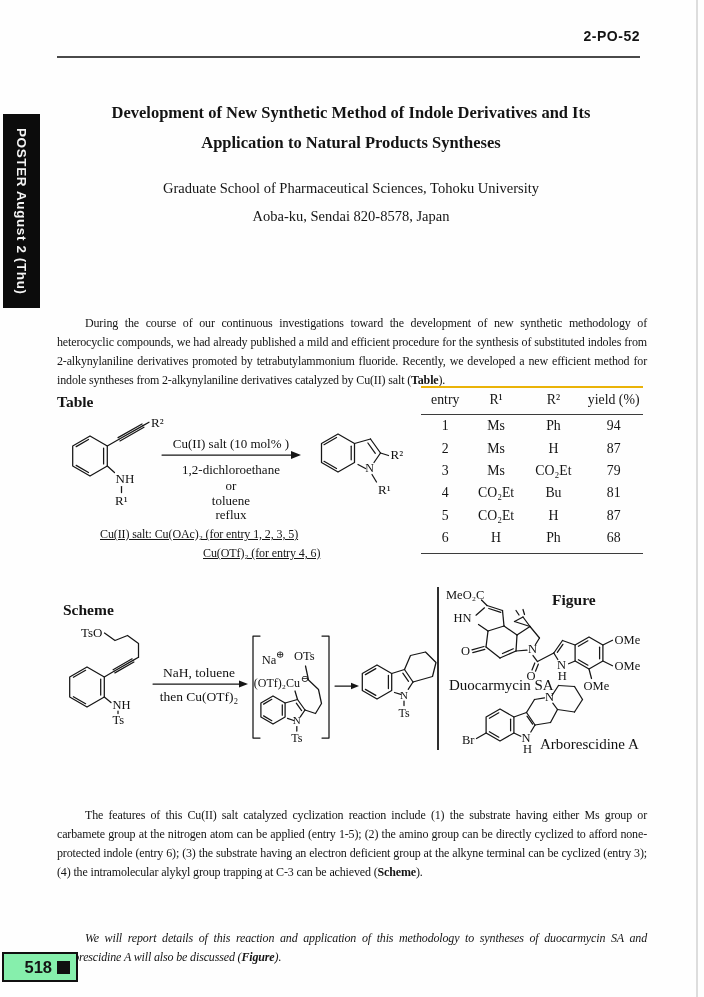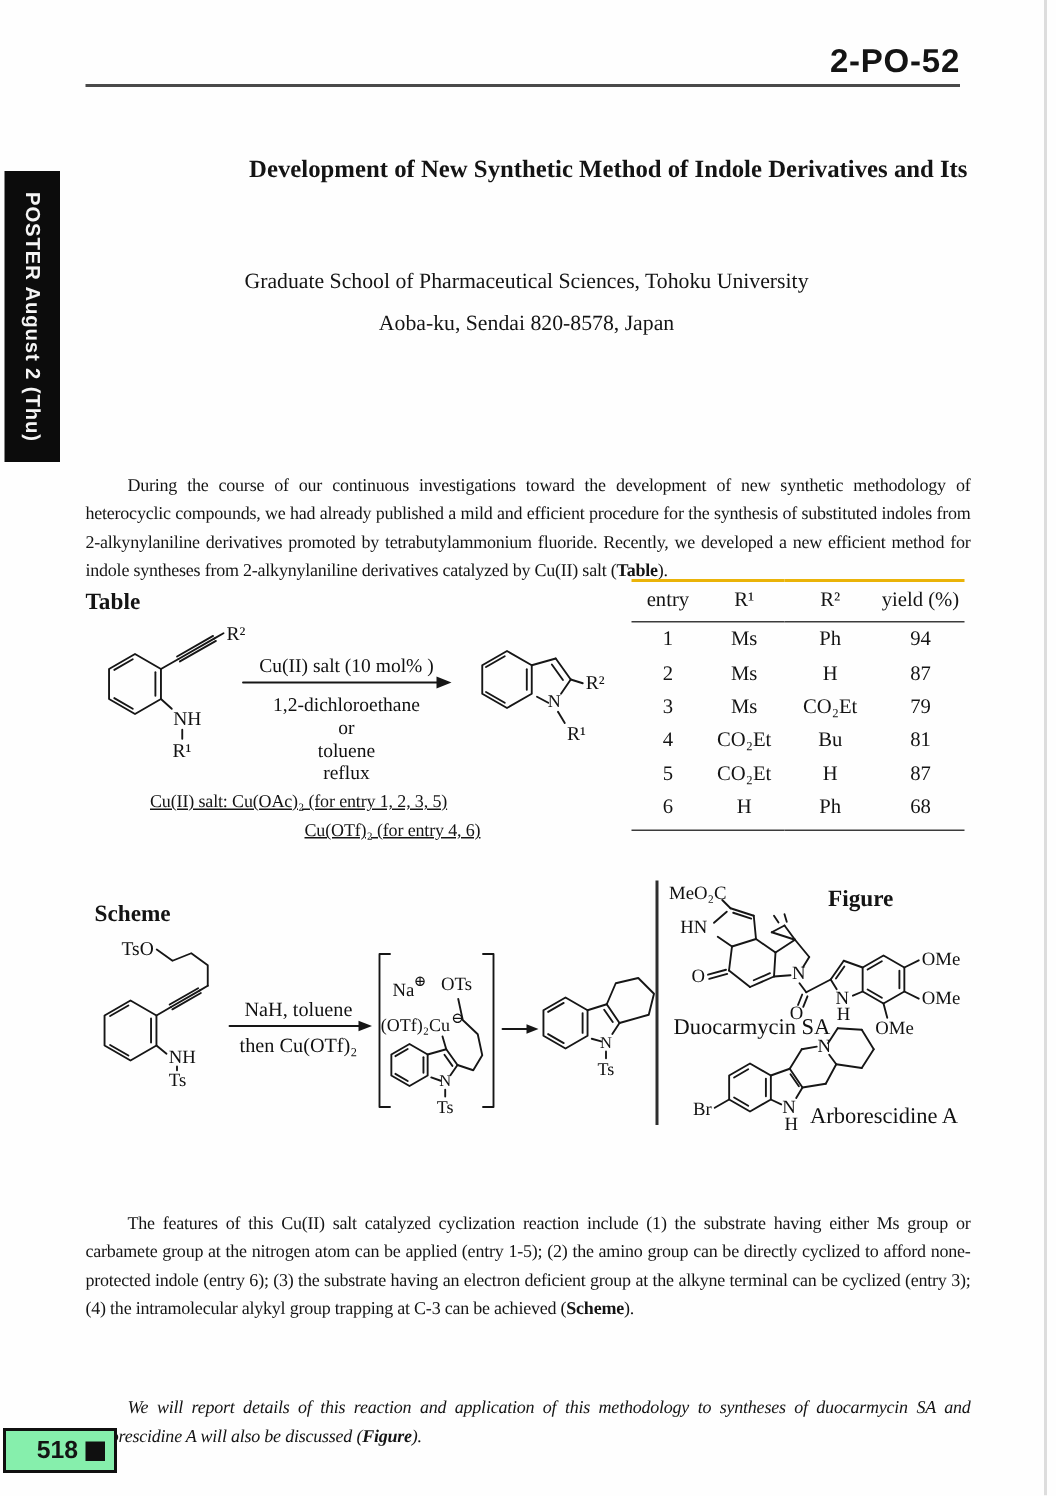--- a/index.html
+++ b/index.html
@@ -2,28 +2,28 @@
 <html><head>
 <meta charset="utf-8">
 <style>
   html,body{margin:0;padding:0;}
   body{
     width:704px;height:997px;position:relative;background:#fefefe;
     font-family:"Liberation Serif","DejaVu Serif",serif;color:#141414;overflow:hidden;
   }
   .sans{font-family:"Liberation Sans","DejaVu Sans",sans-serif;}
   .abs{position:absolute;}
-  .code{right:64px;top:28px;font-weight:bold;font-size:22px;letter-spacing:.5px;}
+  .code{right:64px;top:28px;font-weight:bold;font-size:14px;letter-spacing:.5px;}
   .toprule{left:57px;top:56px;width:583px;height:2px;background:#4a4a4a;}
   .side-tab{
     left:3px;top:114px;width:37px;height:194px;background:#0c0c0c;color:#f5f5f5;
     writing-mode:vertical-rl;display:flex;align-items:center;justify-content:center;
     font-weight:bold;font-size:13.5px;letter-spacing:.6px;
   }
-  .title{left:57px;top:98px;width:588px;text-align:right;font-weight:bold;font-size:16.5px;line-height:30px;}
+  .title{left:57px;top:98px;width:588px;text-align:center;font-weight:bold;font-size:16.5px;line-height:30px;}
   .byline{left:57px;top:174px;width:588px;text-align:center;font-size:14.5px;line-height:28px;}
   .para{left:57px;width:590px;font-size:12px;line-height:19px;text-align:justify;text-indent:28px;letter-spacing:-.15px;margin-top:45px;}
   .p1{top:269px;} .p2{top:761px;} .p3{top:884px;font-style:italic;}
   .sec-head{font-weight:bold;font-size:15.5px;}
   .note{font-size:12px;letter-spacing:-.1px;text-decoration:underline;}
   svg{position:absolute;overflow:visible;}
   svg line,svg polyline,svg polygon,svg path{stroke:#161616;stroke-width:1.25;fill:none;stroke-linecap:round;stroke-linejoin:round;}
   svg polygon.head{fill:#161616;stroke:none;}
   svg text{font-family:"Liberation Serif","DejaVu Serif",serif;fill:#111;stroke:none;}
   .divider{left:437px;top:587px;width:2px;height:163px;background:#2e2e2e;}
@@ -41,20 +41,21 @@
 </style>
 </head>
 <body>
 
 <div class="abs code sans">2-PO-52</div>
 <div class="abs toprule"></div>
 <div class="abs side-tab sans">POSTER August 2 (Thu)</div>
 
 <div class="abs title">
   <div>Development of New Synthetic Method of Indole Derivatives and Its</div>
+  <div>Application to Natural Products Syntheses</div>
 </div>
 <div class="abs byline">
   <div>Graduate School of Pharmaceutical Sciences, Tohoku University</div>
   <div>Aoba-ku, Sendai 820-8578, Japan</div>
 </div>
 
 <div class="abs para p1"><span>During the course of our continuous investigations toward the development of new synthetic methodology of heterocyclic compounds, we had already published a mild and efficient procedure for the synthesis of substituted indoles from 2-alkynylaniline derivatives promoted by tetrabutylammonium fluoride.  Recently, we developed a new efficient method for indole syntheses from 2-alkynylaniline derivatives catalyzed by Cu(II) salt (</span><b>Table</b><span>).</span></div>
 
 <div class="abs sec-head" style="left:57px;top:393px;">Table</div>
 

